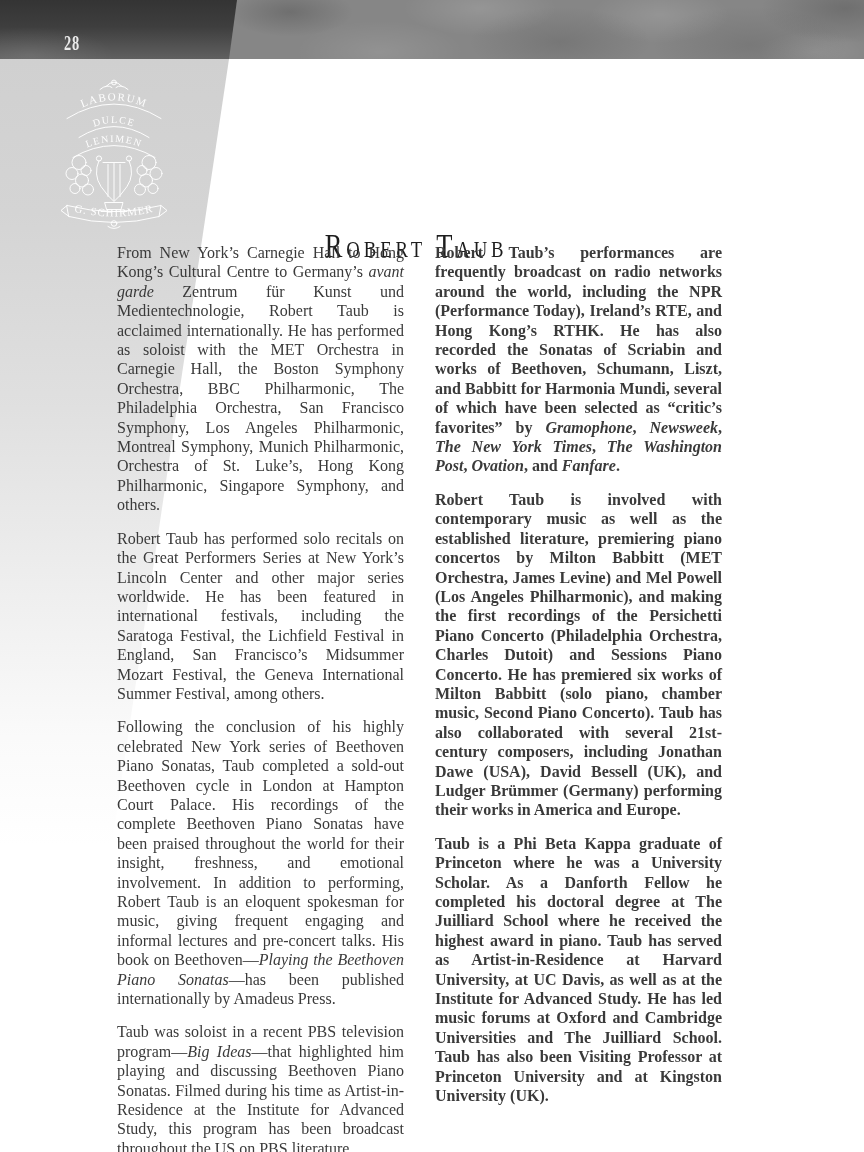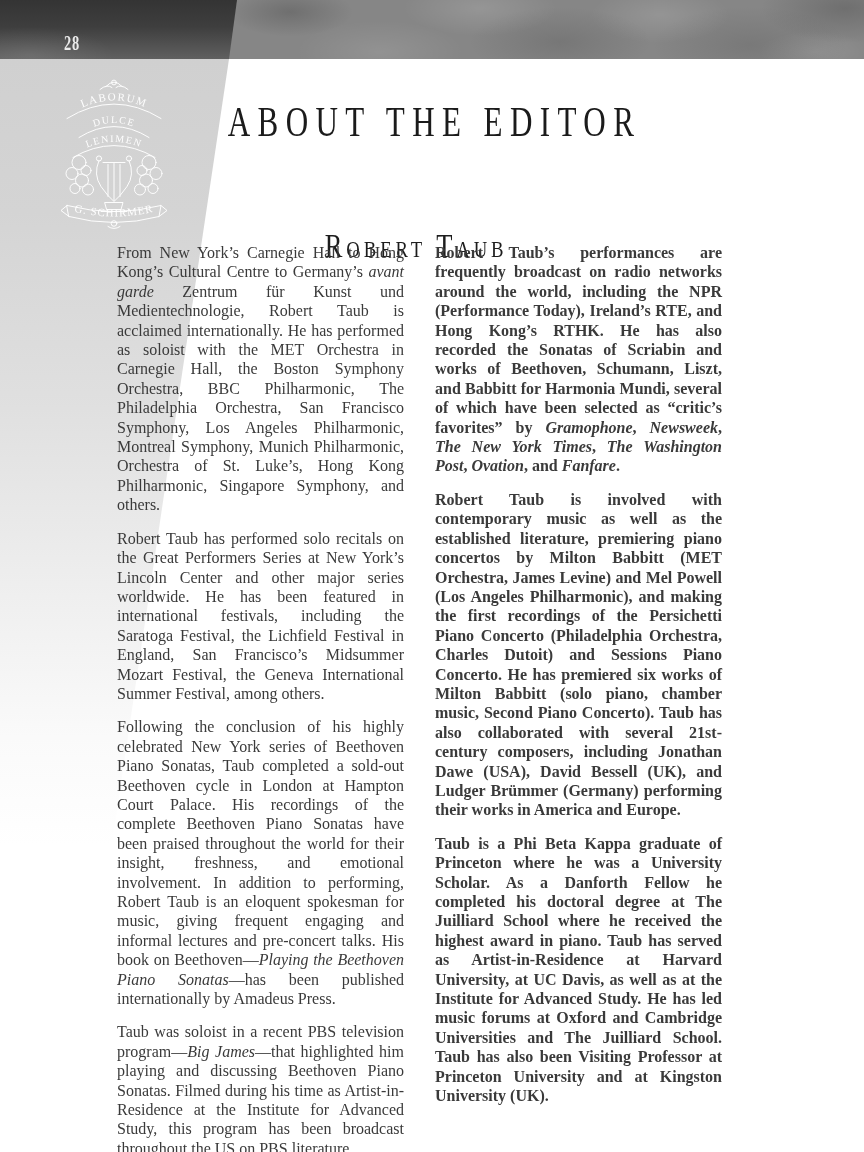--- a/index.html
+++ b/index.html
@@ -150,32 +150,29 @@
           <textPath href="#arcName" startOffset="50%">G. SCHIRMER</textPath>
         </text>
       </g>
       <g>
         <circle cx="59" cy="149" r="2.8"></circle>
         <path d="M53,152 Q59,156 65,152"></path>
       </g>
     </svg>
   </div>
 
-  <div class="title">
-    <span class="squeeze">ABOUT THE EDITOR</span>
-  </div>
   <div class="subtitle">
     <span class="squeeze">Robert Taub</span>
   </div>
 
   <div class="col col-left">
       <p><span>From New York’s Carnegie Hall to Hong Kong’s Cultural Centre to Germany’s </span><em>avant garde</em><span> Zentrum für Kunst und Medientechnologie, Robert Taub is acclaimed internationally. He has performed as soloist with the MET Orchestra in Carnegie Hall, the Boston Symphony Orchestra, BBC Philharmonic, The Philadelphia Orchestra, San Francisco Symphony, Los Angeles Philharmonic, Montreal Symphony, Munich Philharmonic, Orchestra of St. Luke’s, Hong Kong Philharmonic, Singapore Symphony, and others.</span></p>
       <p><span>Robert Taub has performed solo recitals on the Great Performers Series at New York’s Lincoln Center and other major series worldwide. He has been featured in international festivals, including the Saratoga Festival, the Lichfield Festival in England, San Francisco’s Midsummer Mozart Festival, the Geneva International Summer Festival, among others.</span></p>
       <p><span>Following the conclusion of his highly celebrated New York series of Beethoven Piano Sonatas, Taub completed a sold-out Beethoven cycle in London at Hampton Court Palace. His recordings of the complete Beethoven Piano Sonatas have been praised throughout the world for their insight, freshness, and emotional involvement. In addition to performing, Robert Taub is an eloquent spokesman for music, giving frequent engaging and informal lectures and pre-concert talks. His book on Beethoven—</span><em>Playing the Beethoven Piano Sonatas</em><span>—has been published internationally by Amadeus Press.</span></p>
-      <p><span>Taub was soloist in a recent PBS television program—</span><em>Big James</em><span>—that highlighted him playing and discussing Beethoven Piano Sonatas. Filmed during his time as Artist-in-Residence at the Institute for Advanced Study, this program has been broadcast throughout the US on PBS literature.</span></p>
+      <p><span>Taub was soloist in a recent PBS television program—</span><em>Big Ideas</em><span>—that highlighted him playing and discussing Beethoven Piano Sonatas. Filmed during his time as Artist-in-Residence at the Institute for Advanced Study, this program has been broadcast throughout the US on PBS literature.</span></p>
     </div>
   <div class="col col-right">
       <p><span>Robert Taub’s performances are frequently broadcast on radio networks around the world, including the NPR (Performance Today), Ireland’s RTE, and Hong Kong’s RTHK. He has also recorded the Sonatas of Scriabin and works of Beethoven, Schumann, Liszt, and Babbitt for Harmonia Mundi, several of which have been selected as “critic’s favorites” by </span><em>Gramophone</em><span>, </span><em>Newsweek</em><span>, </span><em>The New York Times</em><span>, </span><em>The Washington Post</em><span>, </span><em>Ovation</em><span>, and </span><em>Fanfare</em><span>.</span></p>
       <p><span>Robert Taub is involved with contemporary music as well as the established literature, premiering piano concertos by Milton Babbitt (MET Orchestra, James Levine) and Mel Powell (Los Angeles Philharmonic), and making the first recordings of the Persichetti Piano Concerto (Philadelphia Orchestra, Charles Dutoit) and Sessions Piano Concerto. He has premiered six works of Milton Babbitt (solo piano, chamber music, Second Piano Concerto). Taub has also collaborated with several 21st-century composers, including Jonathan Dawe (USA), David Bessell (UK), and Ludger Brümmer (Germany) performing their works in America and Europe.</span></p>
       <p><span>Taub is a Phi Beta Kappa graduate of Princeton where he was a University Scholar. As a Danforth Fellow he completed his doctoral degree at The Juilliard School where he received the highest award in piano. Taub has served as Artist-in-Residence at Harvard University, at UC Davis, as well as at the Institute for Advanced Study. He has led music forums at Oxford and Cambridge Universities and The Juilliard School. Taub has also been Visiting Professor at Princeton University and at Kingston University (UK).</span></p>
     </div>
 
 </div>
 
 </body></html>

